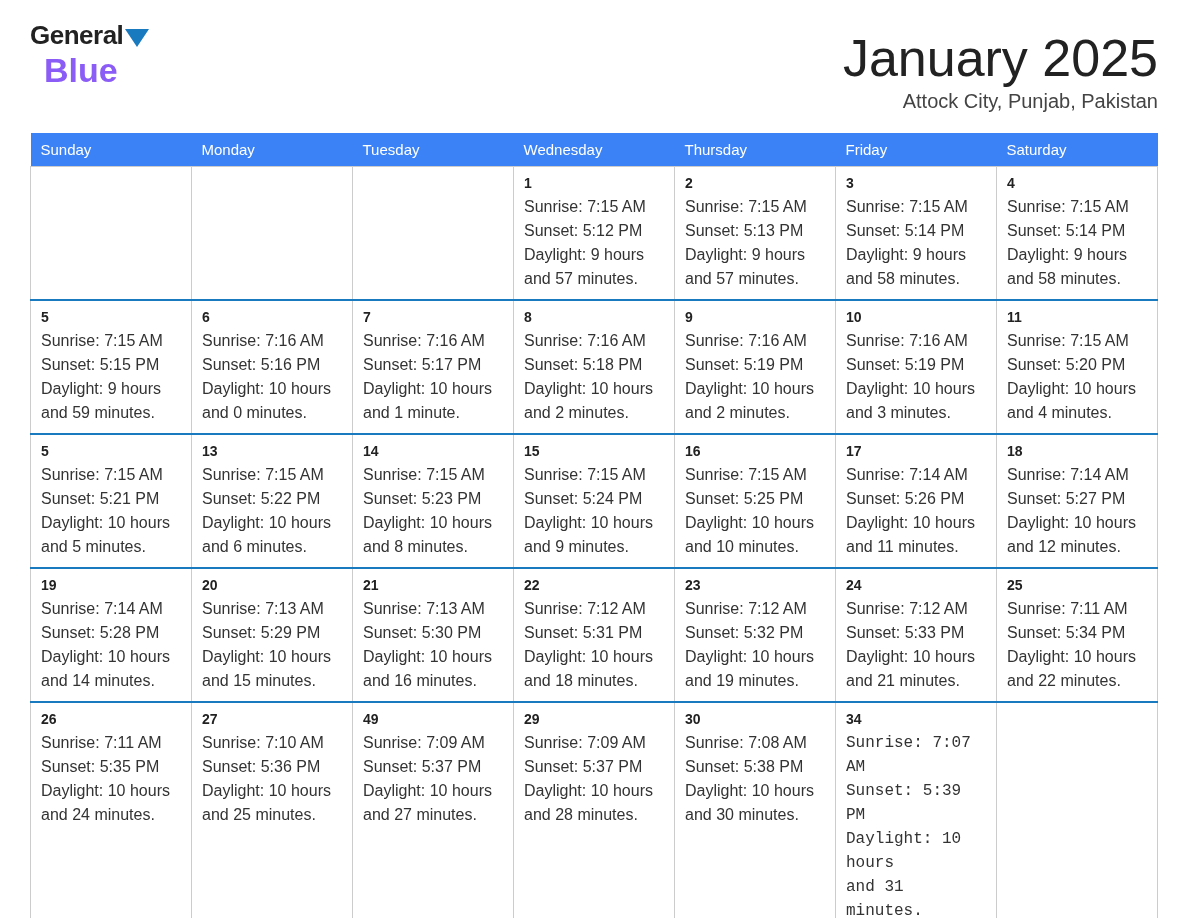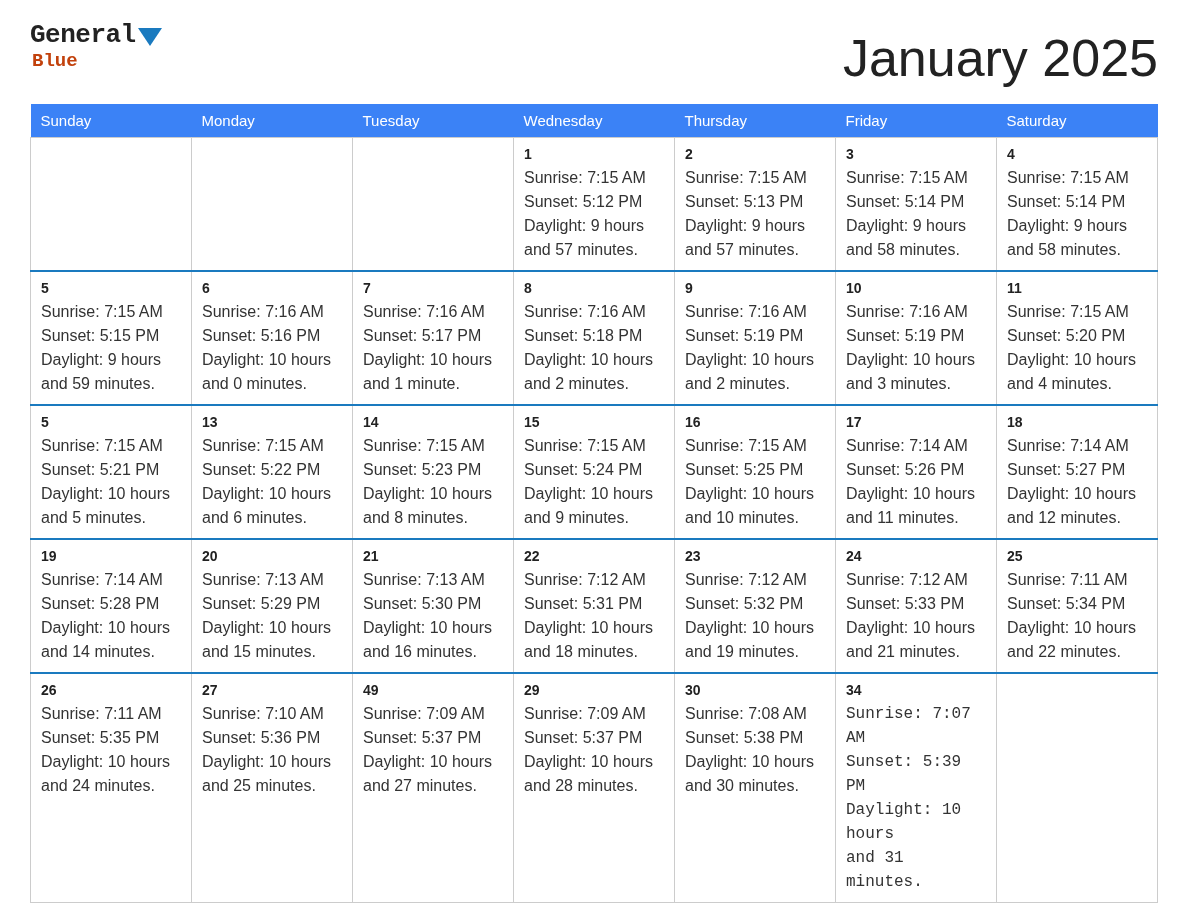--- a/index.html
+++ b/index.html
@@ -12,21 +12,20 @@
     .header {
       display: flex;
       justify-content: space-between;
       align-items: flex-start;
       margin-bottom: 20px;
     }
     .logo {
       display: flex;
       flex-direction: column;
       align-items: flex-start;
-      font-family: Liberation Mono, monospace;
     }
     .logo-top {
       display: flex;
       align-items: center;
     }
     .logo-general {
       font-size: 26px;
       font-weight: bold;
       color: #222;
       letter-spacing: -0.5px;
@@ -34,24 +33,24 @@
     .logo-arrow {
       width: 0;
       height: 0;
       border-left: 12px solid transparent;
       border-right: 12px solid transparent;
       border-top: 18px solid #1a7abf;
       margin-left: 2px;
       margin-top: 4px;
     }
     .logo-blue {
-      font-size: 19px;
+      font-size: 34px;
       font-weight: bold;
-      color: #c2410c;
-      margin-left: 2px;
+      color: #8b5cf6;
+      margin-left: 14px;
     }
     .header-right {
       text-align: right;
     }
     .month-title {
       font-size: 52px;
       font-weight: 300;
       color: #222;
       line-height: 1;
       margin-top: 12px;
@@ -107,20 +106,21 @@
 <div class="header">
   <div class="logo">
     <div class="logo-top">
       <span class="logo-general">General</span>
       <div class="logo-arrow"></div>
     </div>
     <span class="logo-blue">Blue</span>
   </div>
   <div class="header-right">
     <div class="month-title">January 2025</div>
+    <div class="location">Attock City, Punjab, Pakistan</div>
   </div>
 </div>
 
 <table>
   <thead>
     <tr>
     <th>Sunday</th>
         <th>Monday</th>
         <th>Tuesday</th>
         <th>Wednesday</th>

